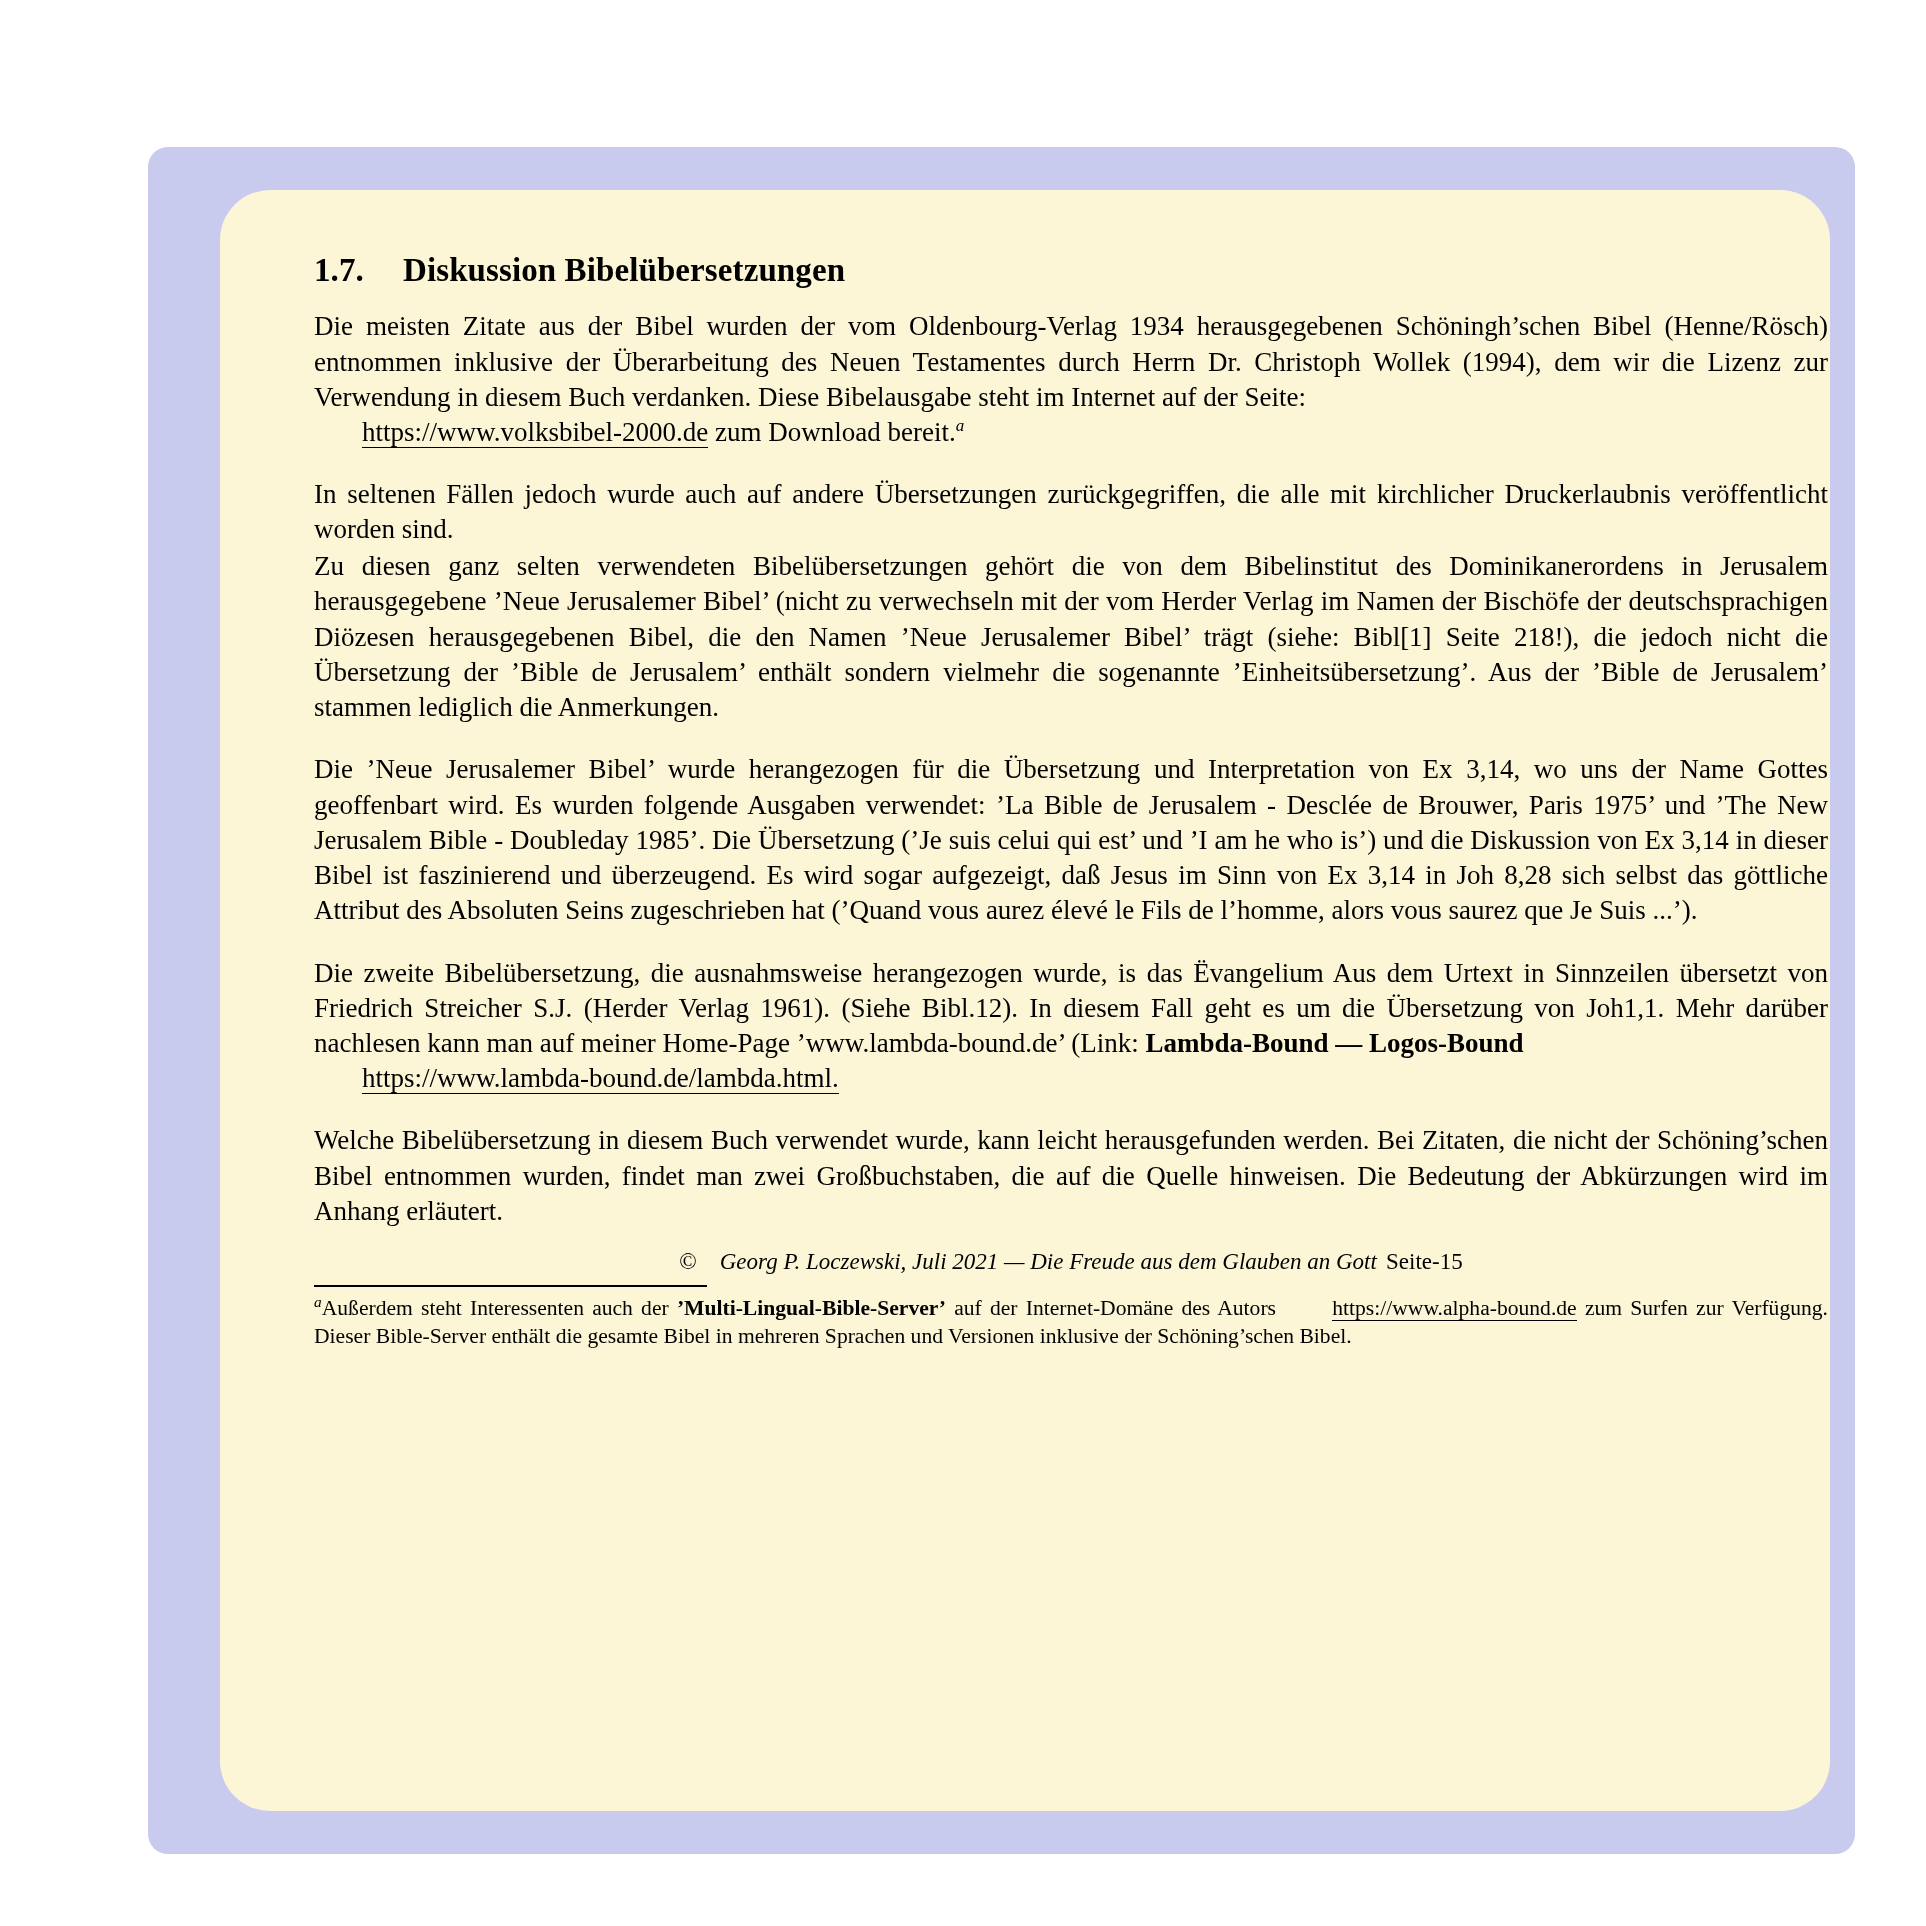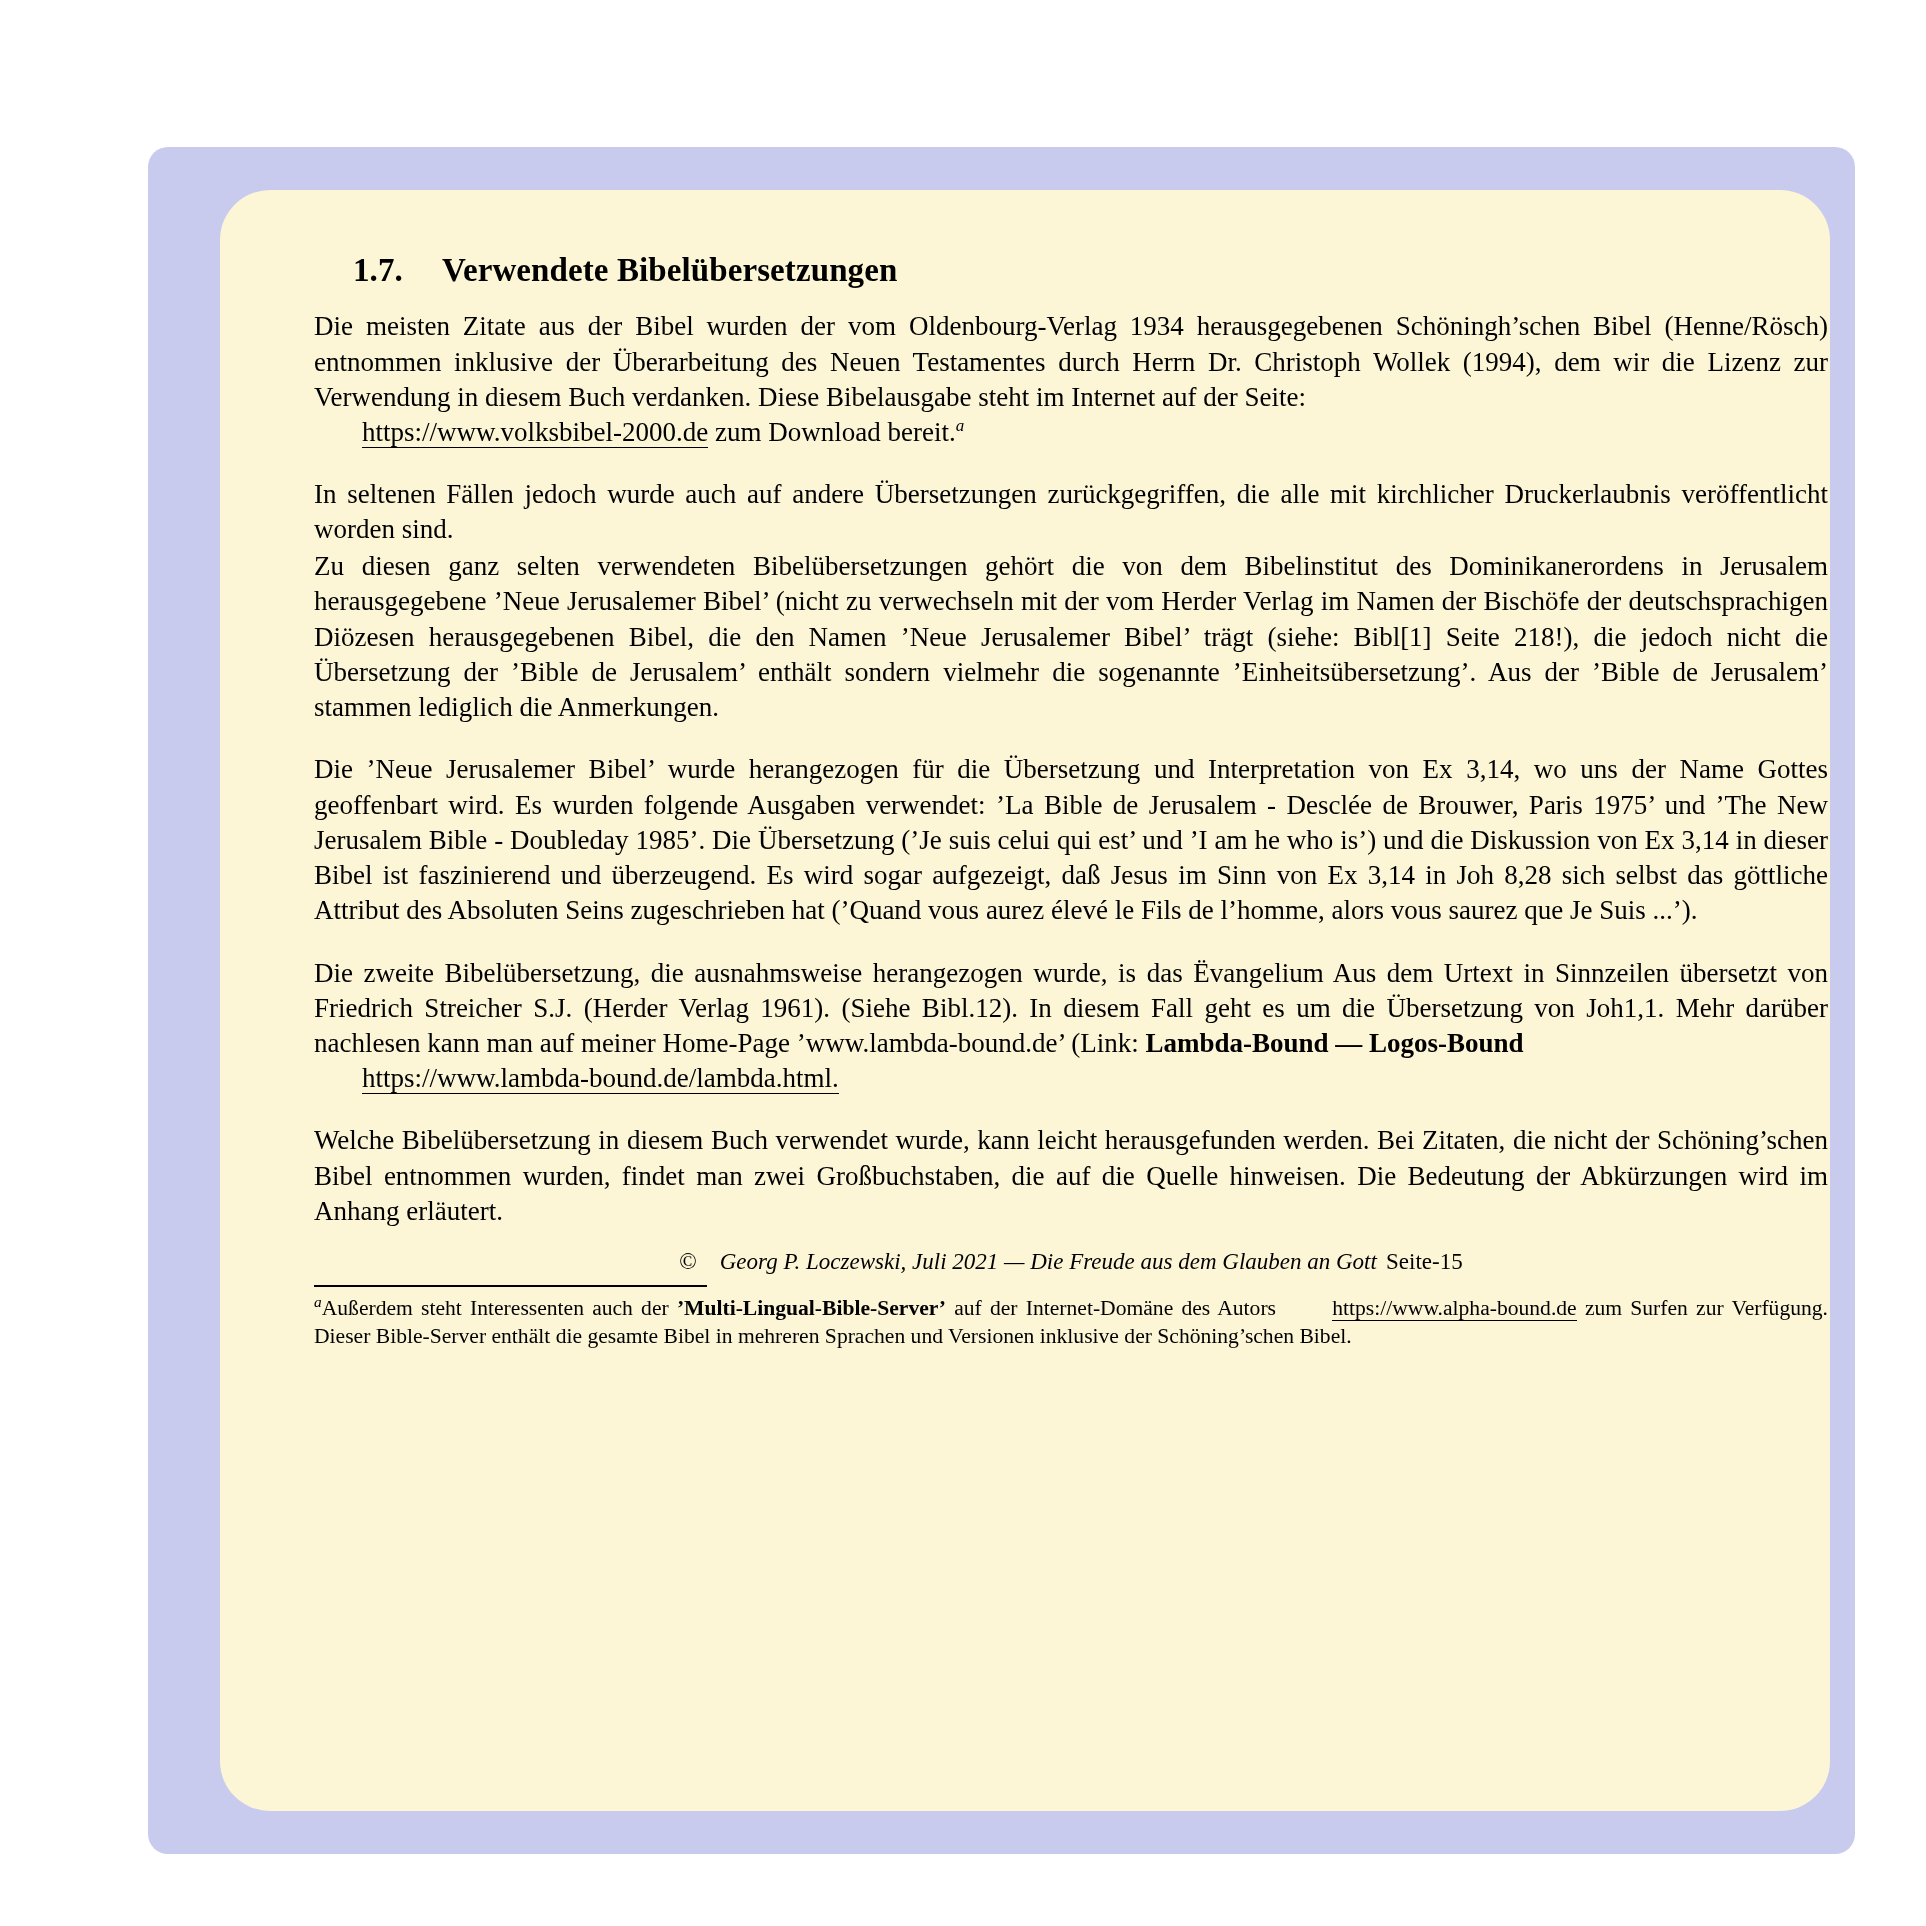--- a/index.html
+++ b/index.html
@@ -48,21 +48,20 @@
     font-size: 33px;
     font-weight: bold;
     margin: 0 0 21px 0;
     line-height: 1.1;
     color: #000;
     letter-spacing: 0.1px;
   }
   h1.section-title .num {
     display: inline-block;
     min-width: 89px;
-    margin-left: 39px;
   }
 
   p.body {
     font-size: 27px;
     line-height: 1.305;
     margin: 0;
     text-align: justify;
     color: #000;
     hyphens: manual;
   }
@@ -126,21 +125,21 @@
   .bold { font-weight: bold; }
 </style>
 </head>
 <body>
 
 <div class="page">
   <div class="sheet">
     <div class="content">
 
       <h1 class="section-title">
-        <span class="num">1.7.</span><span>Verwendete Bibelübersetzungen</span>
+        <span class="num">1.7.</span><span>Diskussion Bibelübersetzungen</span>
       </h1>
 
       <p class="body">
         <span>Die meisten Zitate aus der Bibel wurden der vom Oldenbourg-Verlag 1934 herausgegebenen Schöningh’schen Bibel (Henne/Rösch) entnommen inklusive der Überarbeitung des Neuen Testamentes durch Herrn Dr. Christoph Wollek (1994), dem wir die Lizenz zur Verwendung in diesem Buch verdanken. Diese Bibelausgabe steht im Internet auf der Seite:</span><br>
         <a class="ulink" href="#">https://www.volksbibel-2000.de</a><span> zum Download bereit.</span><sup class="fnmark">a</sup>
       </p>
 
       <div class="gap-lg"></div>
 
       <p class="body">In seltenen Fällen jedoch wurde auch auf andere Übersetzungen zurückgegriffen, die alle mit kirchlicher Druckerlaubnis veröffentlicht worden sind.</p>

